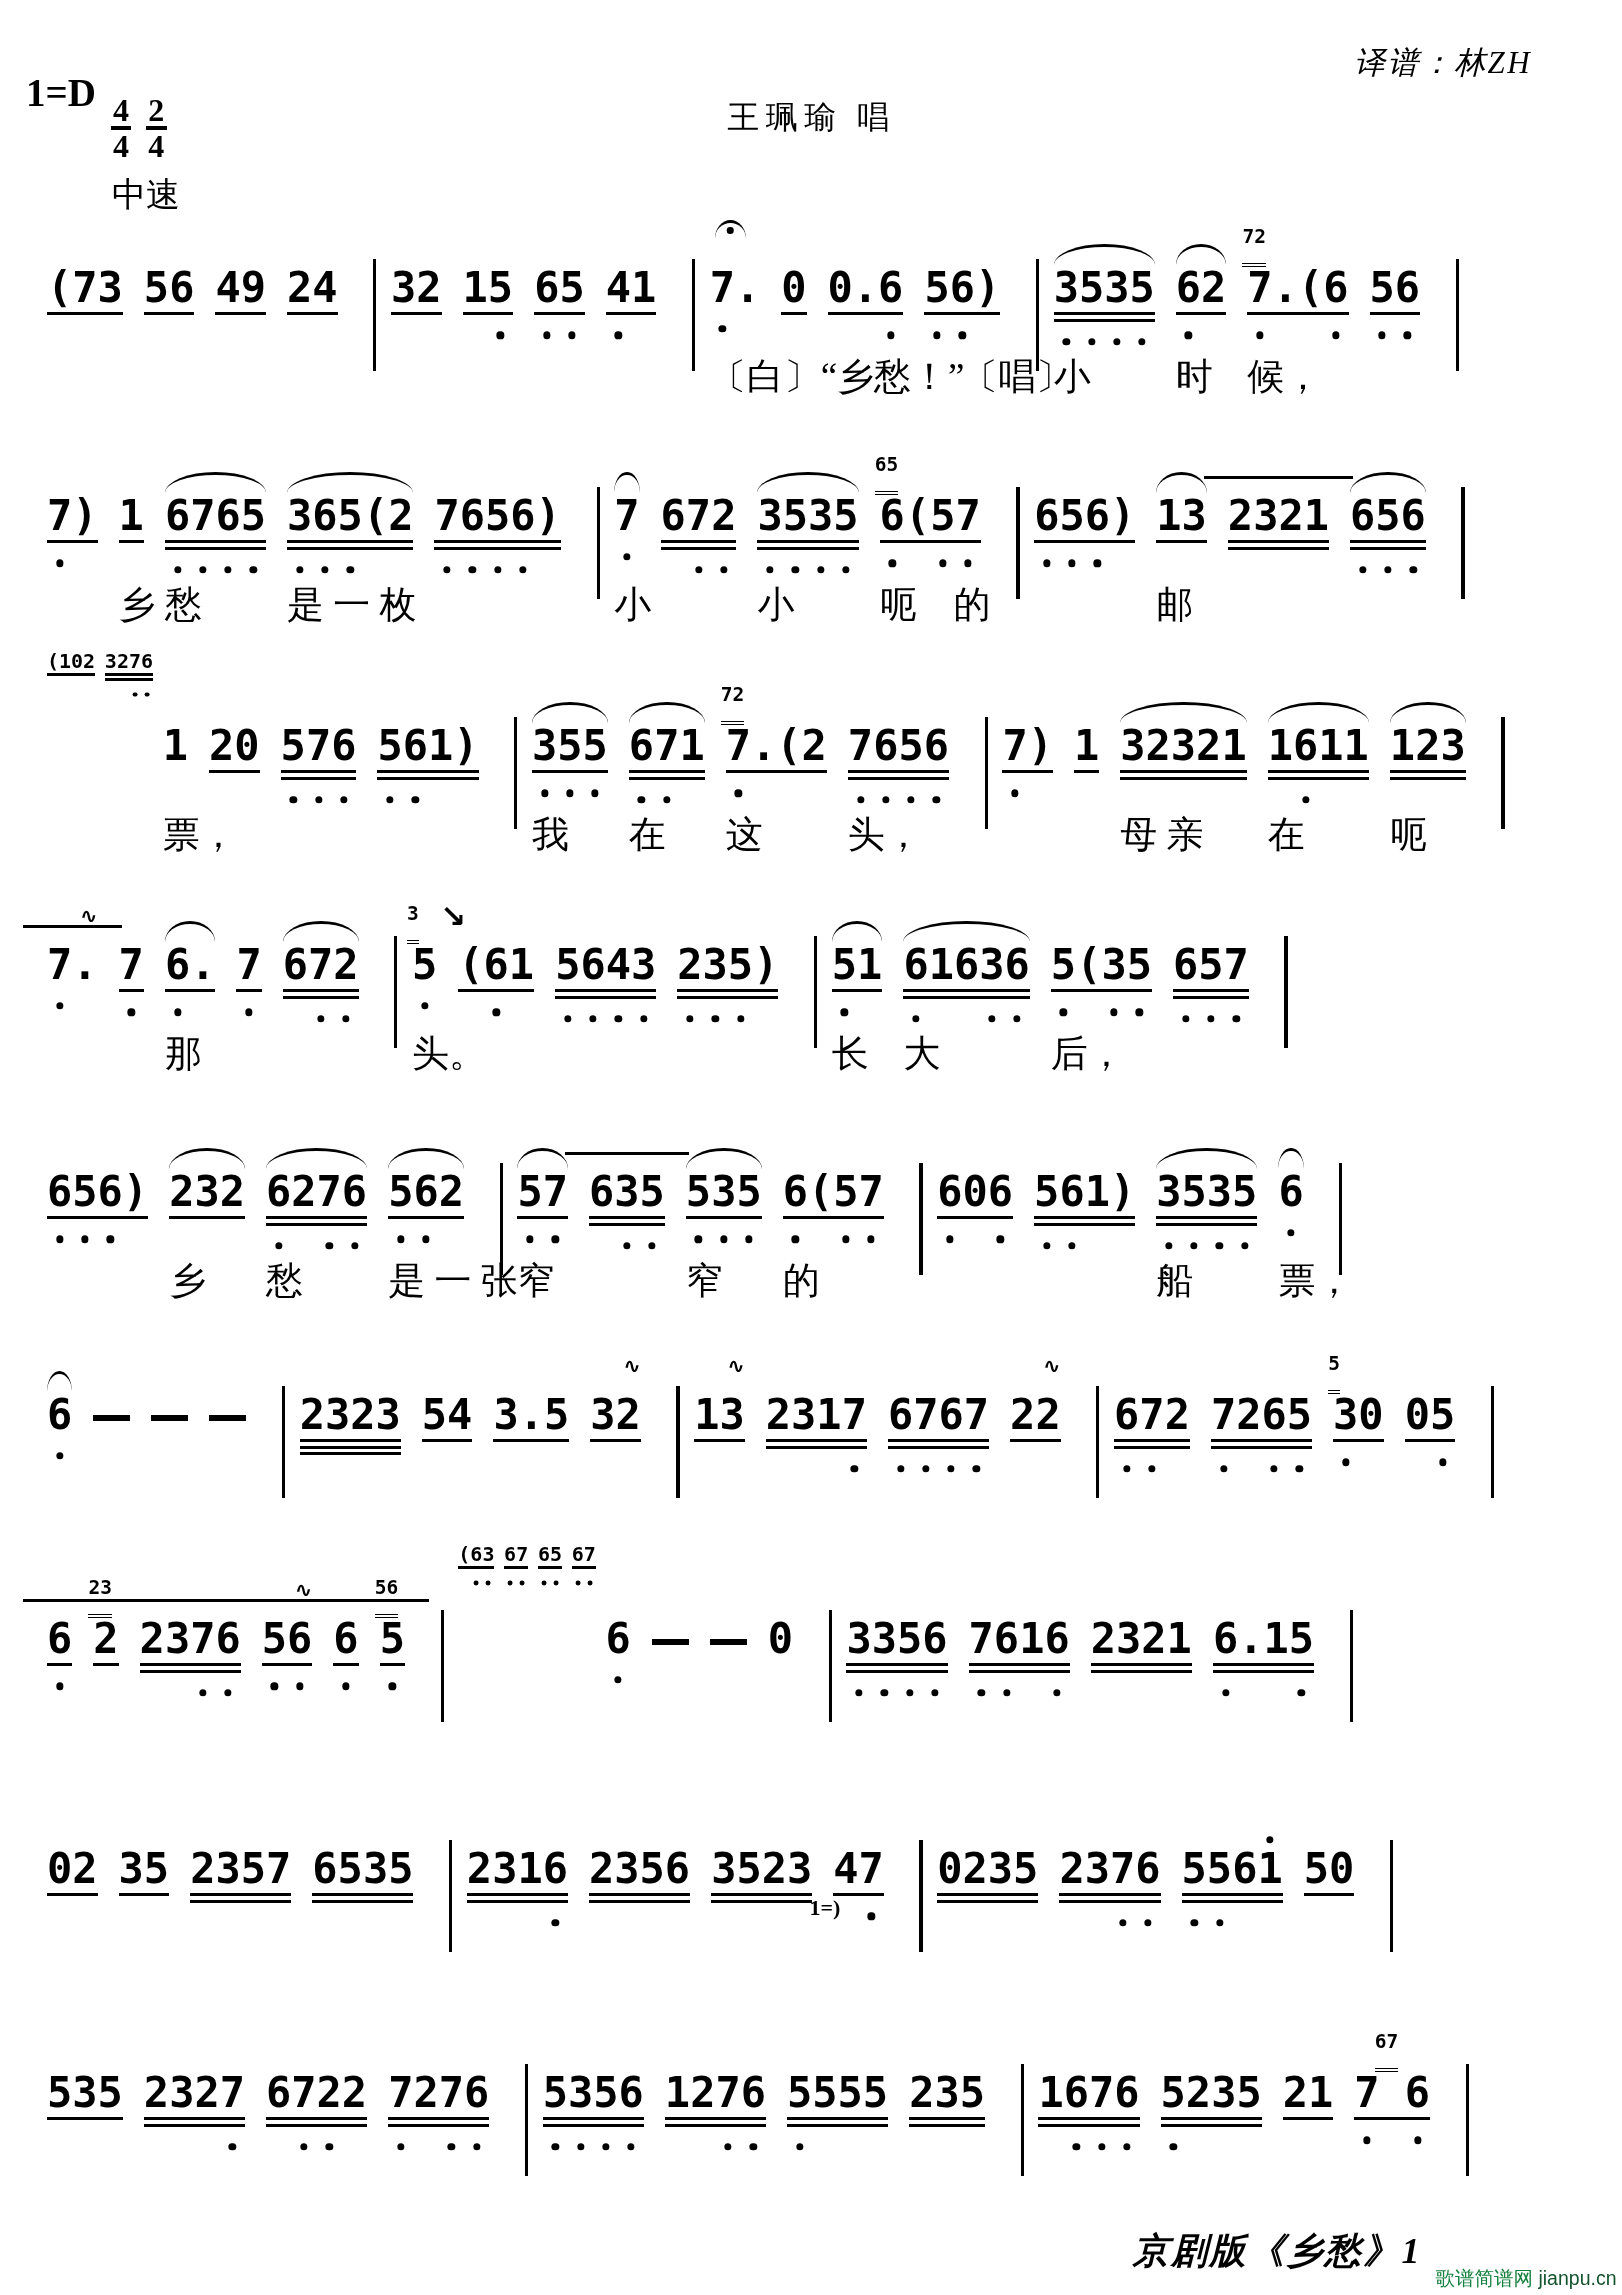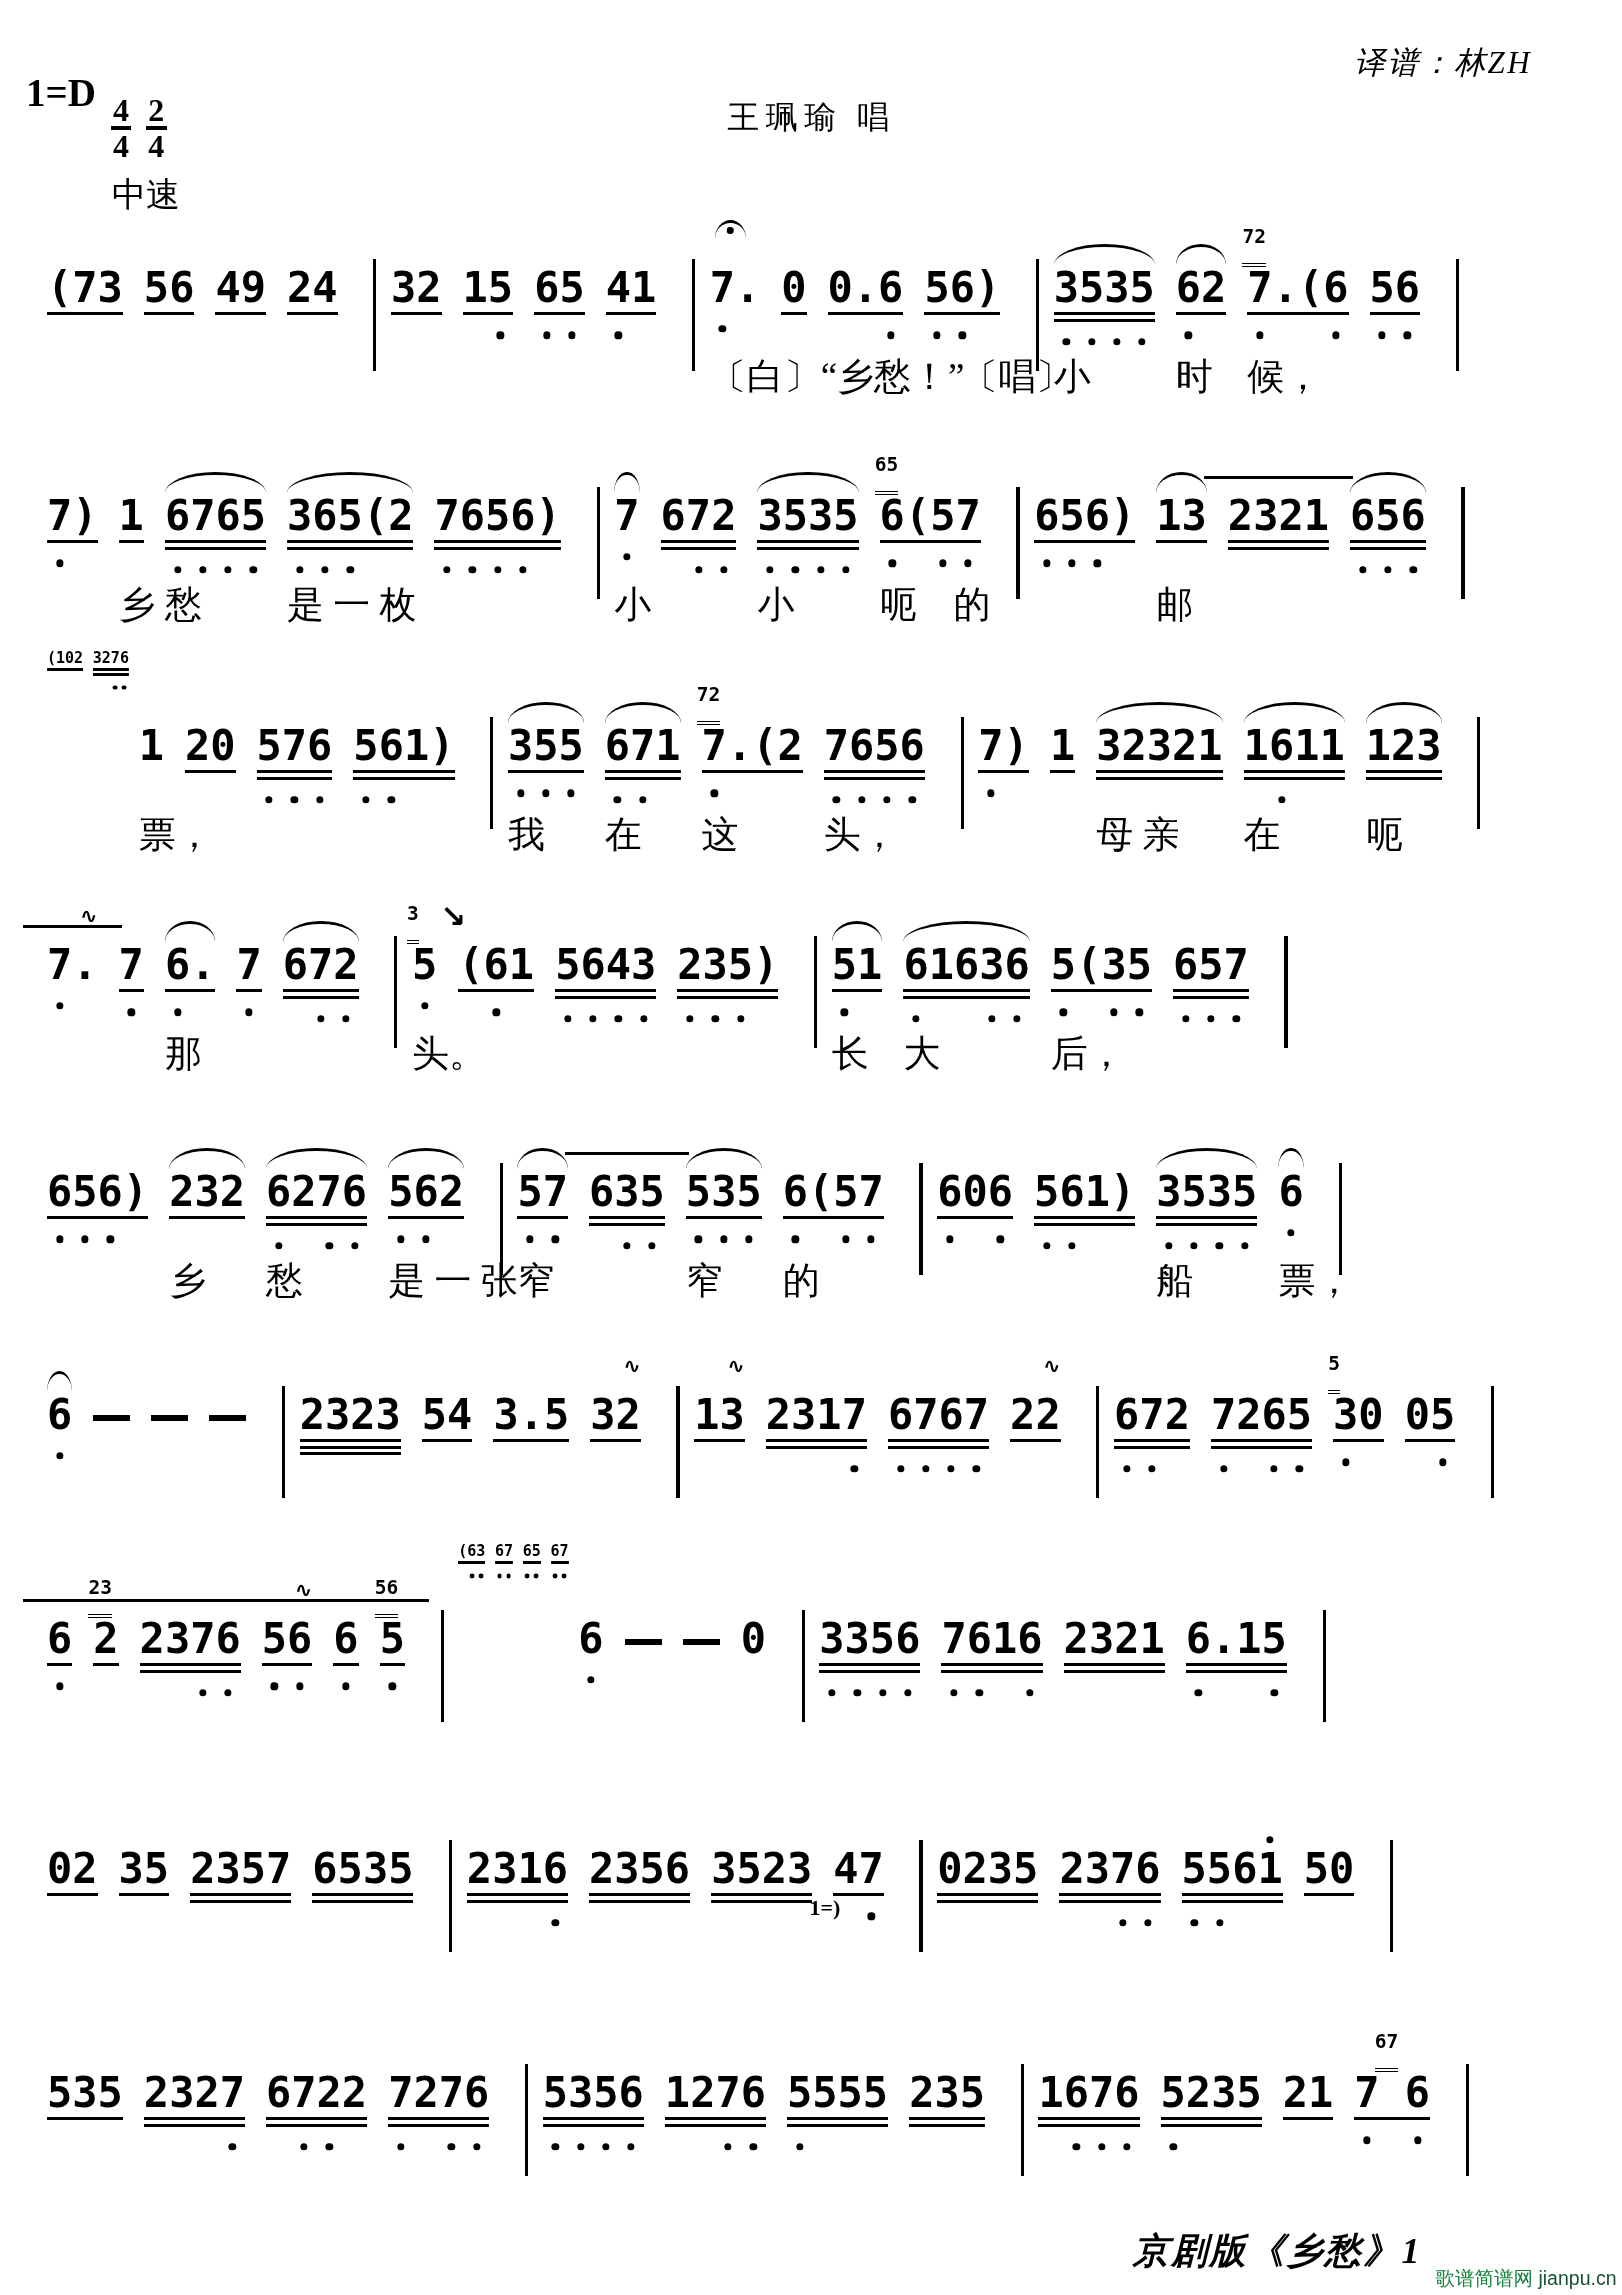--- a/index.html
+++ b/index.html
@@ -41,21 +41,21 @@
   .grace{position:absolute;left:-4.9px;bottom:0;font:700 19.5px "DejaVu Sans Mono",monospace;
          border-bottom:4px double #000;line-height:1.05;padding-bottom:16px;}
   .fer{position:absolute;top:-9.7px;left:4.9px;width:31px;height:15.4px;border-top:3.2px solid #000;
        border-radius:50% 50% 0 0 / 100% 100% 0 0;}
   .fer::after{content:"";position:absolute;left:50%;top:4px;transform:translateX(-50%);
               width:6.5px;height:6.5px;border-radius:50%;background:#000;}
   .post{position:absolute;right:-29px;bottom:9.7px;font:700 31px "DejaVu Sans",sans-serif;}
   .ann{position:absolute;right:-28px;bottom:-18px;font:700 22px "Liberation Serif",serif;}
   .small{position:relative;top:-45px;margin-right:9.7px;}
   .small .gtop{height:8px;}
-  .small .ndigits,.small .dots,.small .updots{font-size:15px;}
+  .small .ndigits,.small .dots,.small .updots{font-size:20px;}
   .small .beam{height:2.4px;margin-top:2.4px;}
   .small .dcell{height:7.3px;}
   .small .dcell.on::after{width:4.9px;height:4.9px;}
   
   .footer{position:absolute;top:2227px;right:201px;font:700 36px "Liberation Serif",serif;
           font-style:italic;letter-spacing:2.4px;white-space:nowrap;}
   .watermark{position:absolute;right:6.5px;bottom:3.2px;font:400 19.5px "Liberation Sans",sans-serif;white-space:nowrap;}
 </style>
 </head>
 <body>

